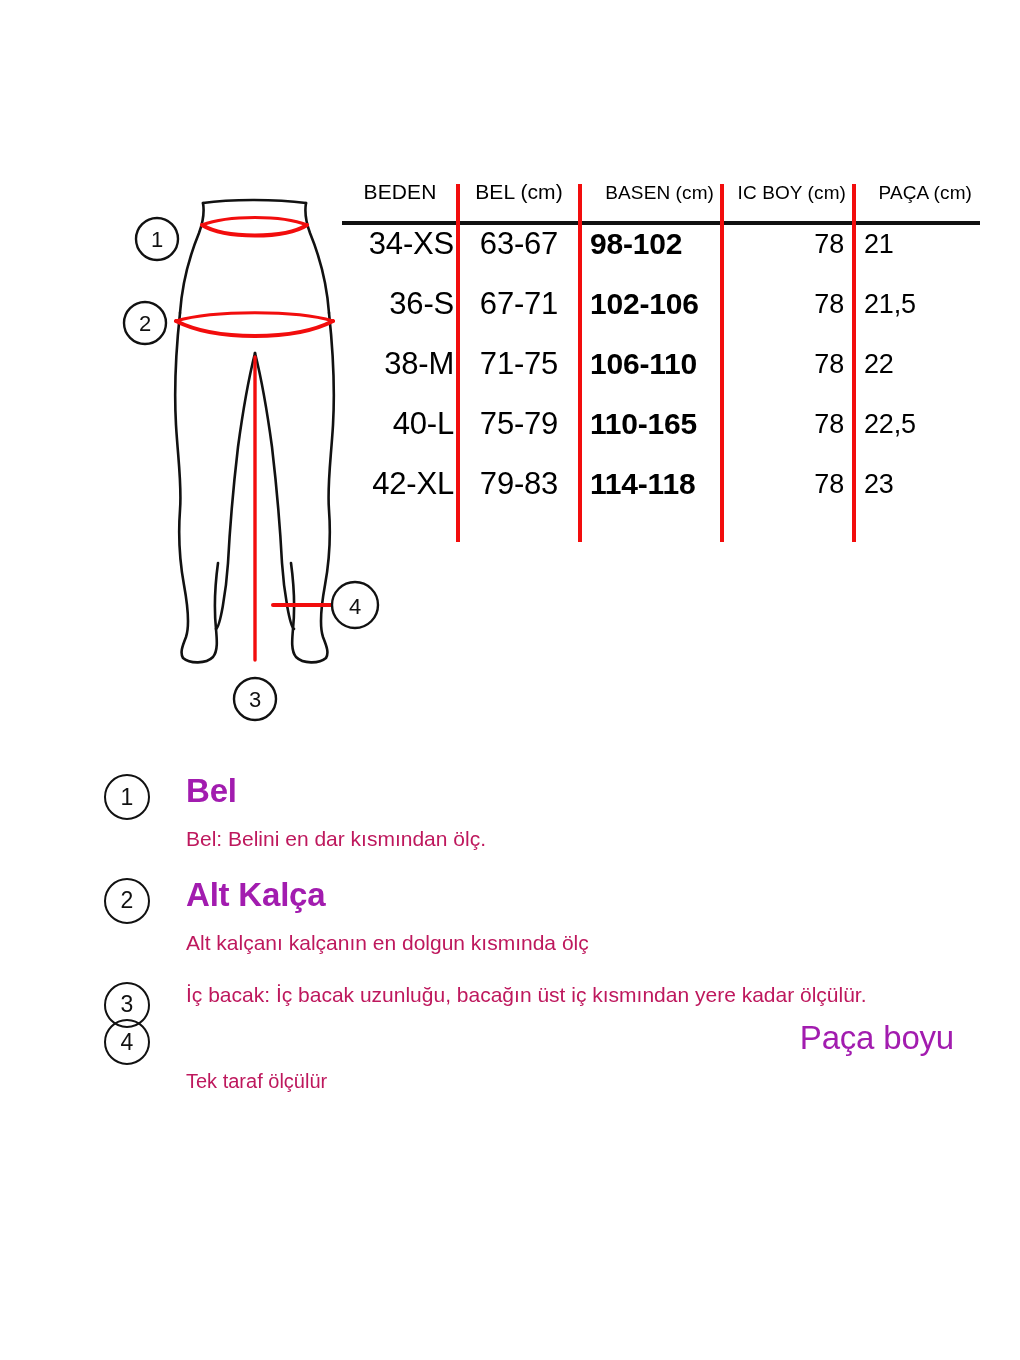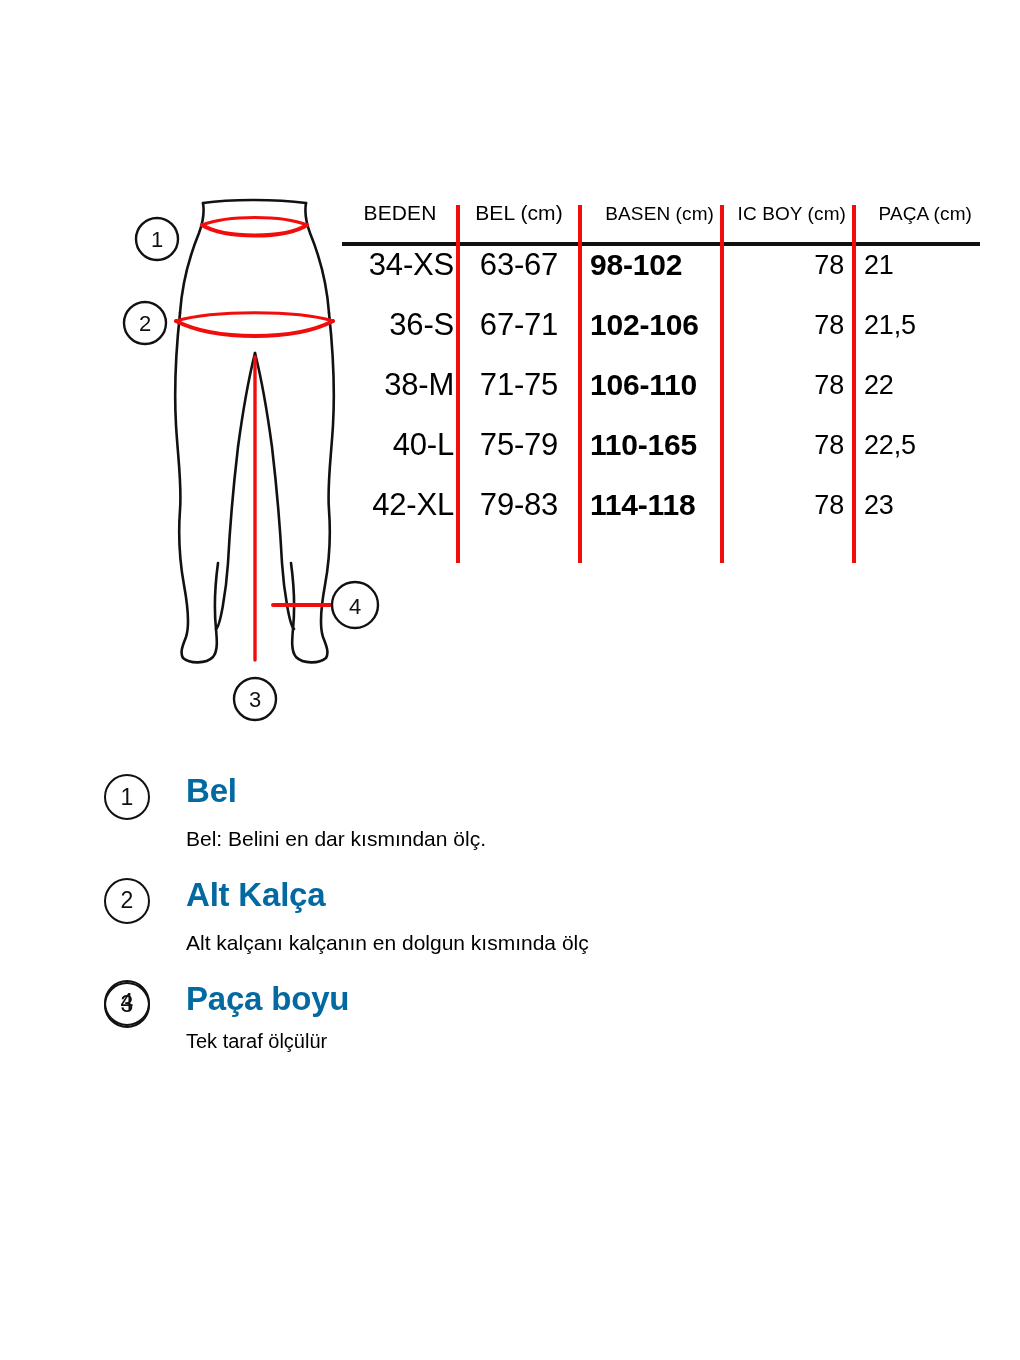--- a/index.html
+++ b/index.html
@@ -23,21 +23,21 @@
     top: 185px;
     width: 290px;
     height: 545px;
   }
   #diagram svg { display: block; }
 
   
   #size-table {
     position: absolute;
     left: 342px;
-    top: 201px;
+    top: 180px;
     width: 638px;
     height: 362px;
   }
   .tbl-grid {
     position: absolute;
     inset: 0;
     pointer-events: none;
   }
   .vrule {
     position: absolute;
@@ -119,28 +119,28 @@
     font-size: 23px;
     color: #111111;
     box-sizing: border-box;
   }
   .leg-title {
     font-size: 33px;
     font-weight: 700;
     line-height: 1.15;
     margin: 0 0 14px 0;
     letter-spacing: -.2px;
-    color: #0369a1;
-  }
-  .leg-title.light { font-weight: 700; }
+    color: #a21caf;
+  }
+  .leg-title.light { font-weight: 400; text-align: right; }
   .leg-desc {
     font-size: 21px;
     line-height: 1.42;
     margin: 0;
-    color: #000000;
+    color: #be185d;
     max-width: 720px;
   }
   #leg-3 { margin-bottom: 10px; }
   #leg-4 .leg-num { top: 0px; }
   #leg-4 .leg-title { margin-bottom: 10px; }
   #leg-4 .leg-desc { font-size: 20px; }
 </style>
 </head>
 <body>
 
@@ -280,20 +280,21 @@
   </div>
 
   <div class="leg-item" id="leg-2">
     <div class="leg-num">2</div>
     <h3 class="leg-title">Alt Kalça</h3>
     <p class="leg-desc">Alt kalçanı kalçanın en dolgun kısmında ölç</p>
   </div>
 
   <div class="leg-item" id="leg-3">
     <div class="leg-num">3</div>
+    <p class="leg-desc">İç bacak: İç bacak uzunluğu, bacağın üst iç kısmından yere kadar ölçülür.</p>
   </div>
 
   <div class="leg-item" id="leg-4">
     <div class="leg-num">4</div>
     <h3 class="leg-title light">Paça boyu</h3>
     <p class="leg-desc">Tek taraf ölçülür</p>
   </div>
 
 </div>
 

